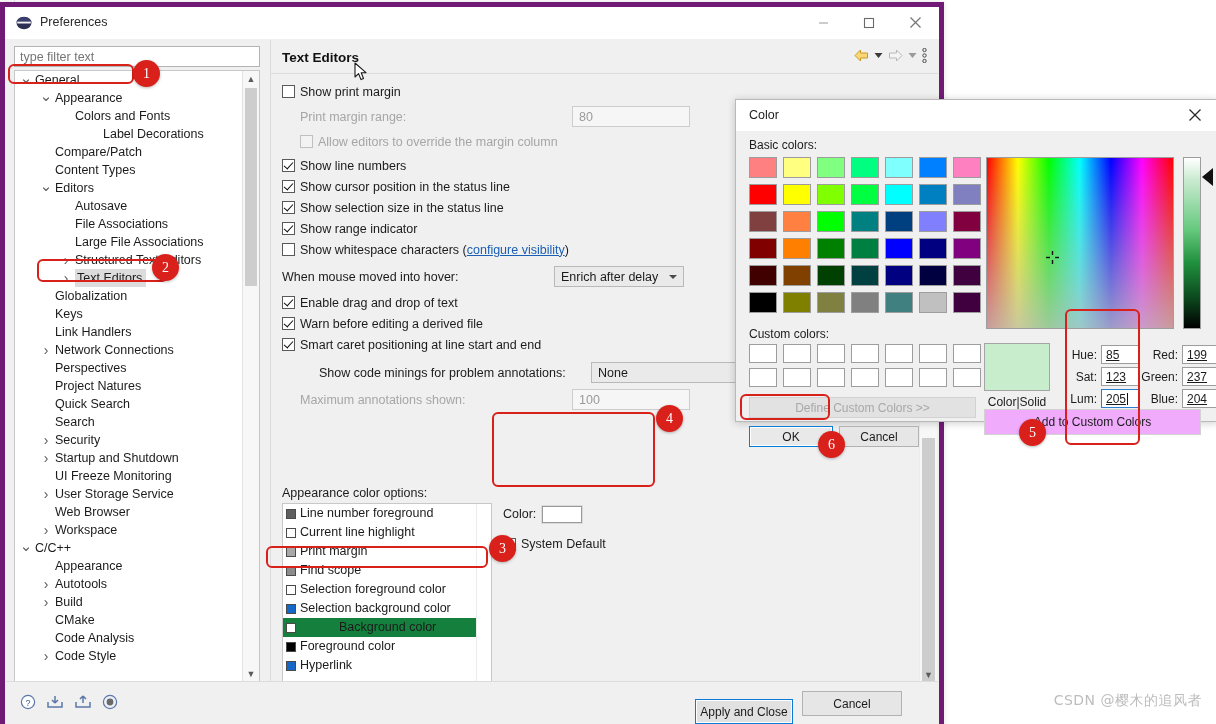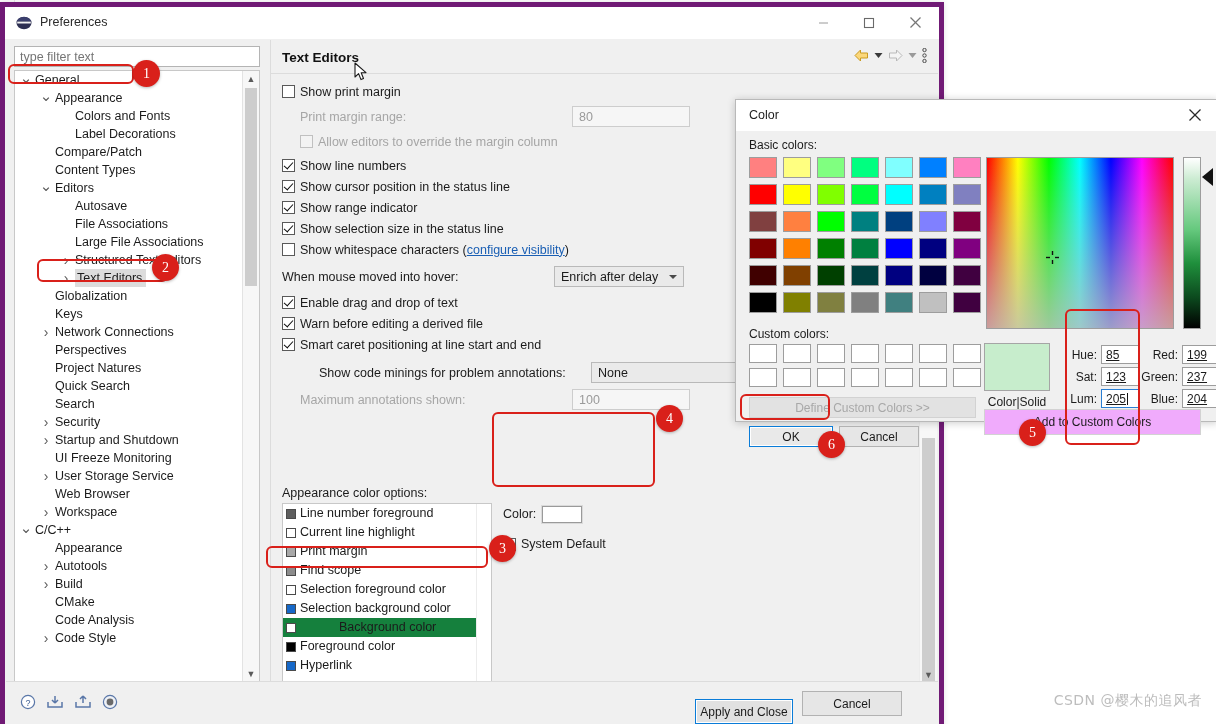--- a/index.html
+++ b/index.html
@@ -220,31 +220,32 @@
 
   <div id="filterbox">
     <input id="filter-input" type="text" placeholder="type filter text" style="">
   </div>
 
   <div id="tree">
     <div id="tree-inner">
         <div class="tnode"><span class="tw" style="left: 4px; font-size: 15px; line-height: 13px;">⌄</span><span class="tlabel" style="margin-left: 20px;">General</span></div>
         <div class="tnode"><span class="tw" style="left: 24px; font-size: 15px; line-height: 13px;">⌄</span><span class="tlabel" style="margin-left: 40px;">Appearance</span></div>
         <div class="tnode"><span class="tlabel" style="margin-left: 60px;">Colors and Fonts</span></div>
-        <div class="tnode"><span class="tlabel" style="margin-left: 60px;">Label Decorations</span></div>
+        <div class="tnode"><span class="tlabel" style="margin-left: 88px;">Label Decorations</span></div>
         <div class="tnode"><span class="tlabel" style="margin-left: 40px;">Compare/Patch</span></div>
         <div class="tnode"><span class="tlabel" style="margin-left: 40px;">Content Types</span></div>
         <div class="tnode"><span class="tw" style="left: 24px; font-size: 15px; line-height: 13px;">⌄</span><span class="tlabel" style="margin-left: 40px;">Editors</span></div>
         <div class="tnode"><span class="tlabel" style="margin-left: 60px;">Autosave</span></div>
         <div class="tnode"><span class="tlabel" style="margin-left: 60px;">File Associations</span></div>
         <div class="tnode"><span class="tlabel" style="margin-left: 60px;">Large File Associations</span></div>
         <div class="tnode"><span class="tw" style="left: 44px; font-size: 14px; line-height: 18px;">›</span><span class="tlabel" style="margin-left: 60px;">Structured Text Editors</span></div>
         <div class="tnode sel"><span class="tw" style="left: 44px; font-size: 14px; line-height: 18px;">›</span><span class="tlabel" style="margin-left: 60px;">Text Editors</span></div>
         <div class="tnode"><span class="tlabel" style="margin-left: 40px;">Globalization</span></div>
         <div class="tnode"><span class="tlabel" style="margin-left: 40px;">Keys</span></div>
+        <div class="tnode"><span class="tlabel" style="margin-left: 40px;">Link Handlers</span></div>
         <div class="tnode"><span class="tw" style="left: 24px; font-size: 14px; line-height: 18px;">›</span><span class="tlabel" style="margin-left: 40px;">Network Connections</span></div>
         <div class="tnode"><span class="tlabel" style="margin-left: 40px;">Perspectives</span></div>
         <div class="tnode"><span class="tlabel" style="margin-left: 40px;">Project Natures</span></div>
         <div class="tnode"><span class="tlabel" style="margin-left: 40px;">Quick Search</span></div>
         <div class="tnode"><span class="tlabel" style="margin-left: 40px;">Search</span></div>
         <div class="tnode"><span class="tw" style="left: 24px; font-size: 14px; line-height: 18px;">›</span><span class="tlabel" style="margin-left: 40px;">Security</span></div>
         <div class="tnode"><span class="tw" style="left: 24px; font-size: 14px; line-height: 18px;">›</span><span class="tlabel" style="margin-left: 40px;">Startup and Shutdown</span></div>
         <div class="tnode"><span class="tlabel" style="margin-left: 40px;">UI Freeze Monitoring</span></div>
         <div class="tnode"><span class="tw" style="left: 24px; font-size: 14px; line-height: 18px;">›</span><span class="tlabel" style="margin-left: 40px;">User Storage Service</span></div>
         <div class="tnode"><span class="tlabel" style="margin-left: 40px;">Web Browser</span></div>
@@ -318,25 +319,25 @@
         <div class="row" style="margin-top:5px;">
           <span class="cbx checked"></span>
           <span class="lab">Show line numbers</span>
         </div>
         <div class="row">
           <span class="cbx checked"></span>
           <span class="lab">Show cursor position in the status line</span>
         </div>
         <div class="row">
           <span class="cbx checked"></span>
-          <span class="lab">Show range indicator</span>
+          <span class="lab">Show selection size in the status line</span>
         </div>
         <div class="row">
           <span class="cbx checked"></span>
-          <span class="lab">Show selection size in the status line</span>
+          <span class="lab">Show range indicator</span>
         </div>
         <div class="row">
           <span class="cbx"></span>
           <span class="lab">Show whitespace characters (</span>
             <span class="lab lnk">configure visibility</span>
             <span class="lab">)</span>
         </div>
 
         <div class="fieldrow" style="margin-top:6px;">
           <span class="lab" style="width:272px;">When mouse moved into hover:</span>

